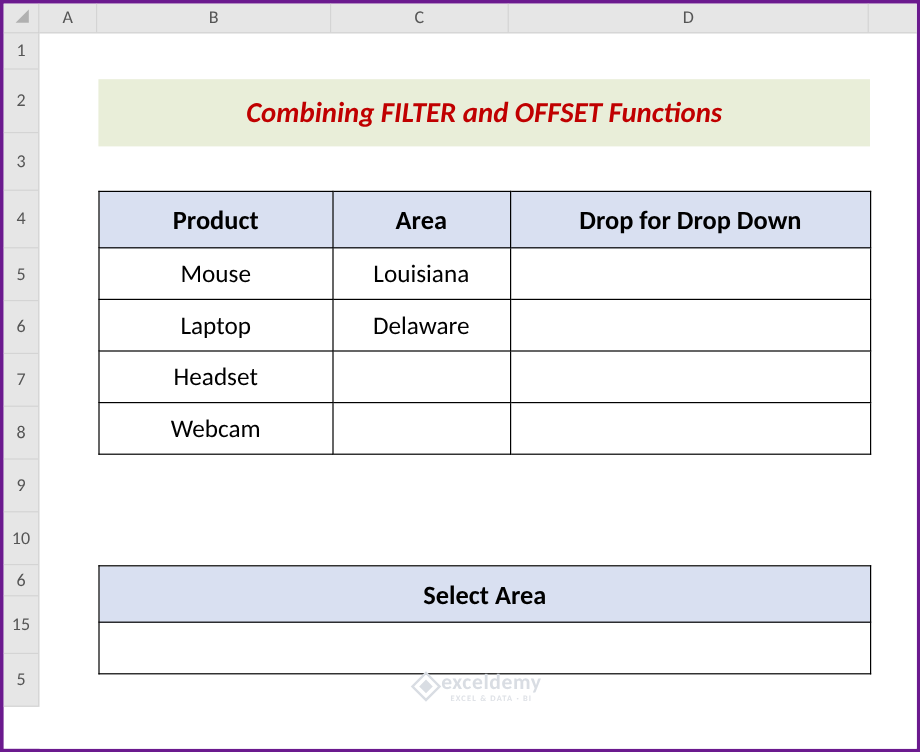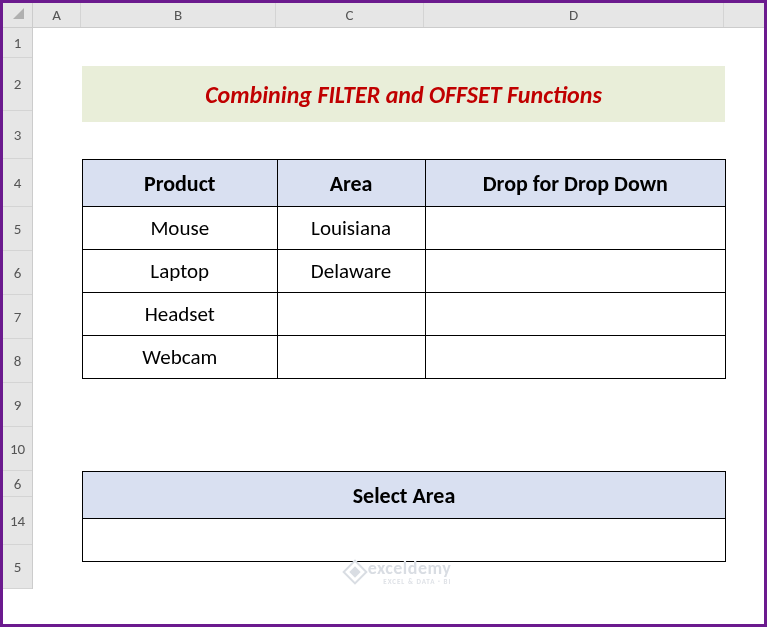--- a/index.html
+++ b/index.html
@@ -137,21 +137,20 @@
     gap: 4px;
     pointer-events: none;
   }
   .watermark .sub {
     font-size: 7px;
     letter-spacing: 1px;
     display: block;
     color: #dfe2e7;
     font-weight: bold;
     margin-top: -2px;
-    text-align: right;
   }
   .watermark-logo {
     width: 18px; height: 18px;
     transform: rotate(45deg);
     border: 2px solid #d9dde3;
     position: relative;
   }
   .watermark-logo::after {
     content: "";
     position: absolute;
@@ -182,21 +181,21 @@
     <div style="height:53px">2</div>
     <div style="height:48px">3</div>
     <div style="height:48px">4</div>
     <div style="height:44px">5</div>
     <div style="height:44px">6</div>
     <div style="height:44px">7</div>
     <div style="height:44px">8</div>
     <div style="height:44px">9</div>
     <div style="height:44px">10</div>
     <div style="height:26px">6</div>
-    <div style="height:48px">14</div>
+    <div style="height:48px">15</div>
     <div style="height:44px">5</div>
   </div>
 
   <div class="sheet">
 
     <div class="title-banner">Combining FILTER and OFFSET Functions</div>
 
     <table class="table1">
       <thead>
         <tr>

